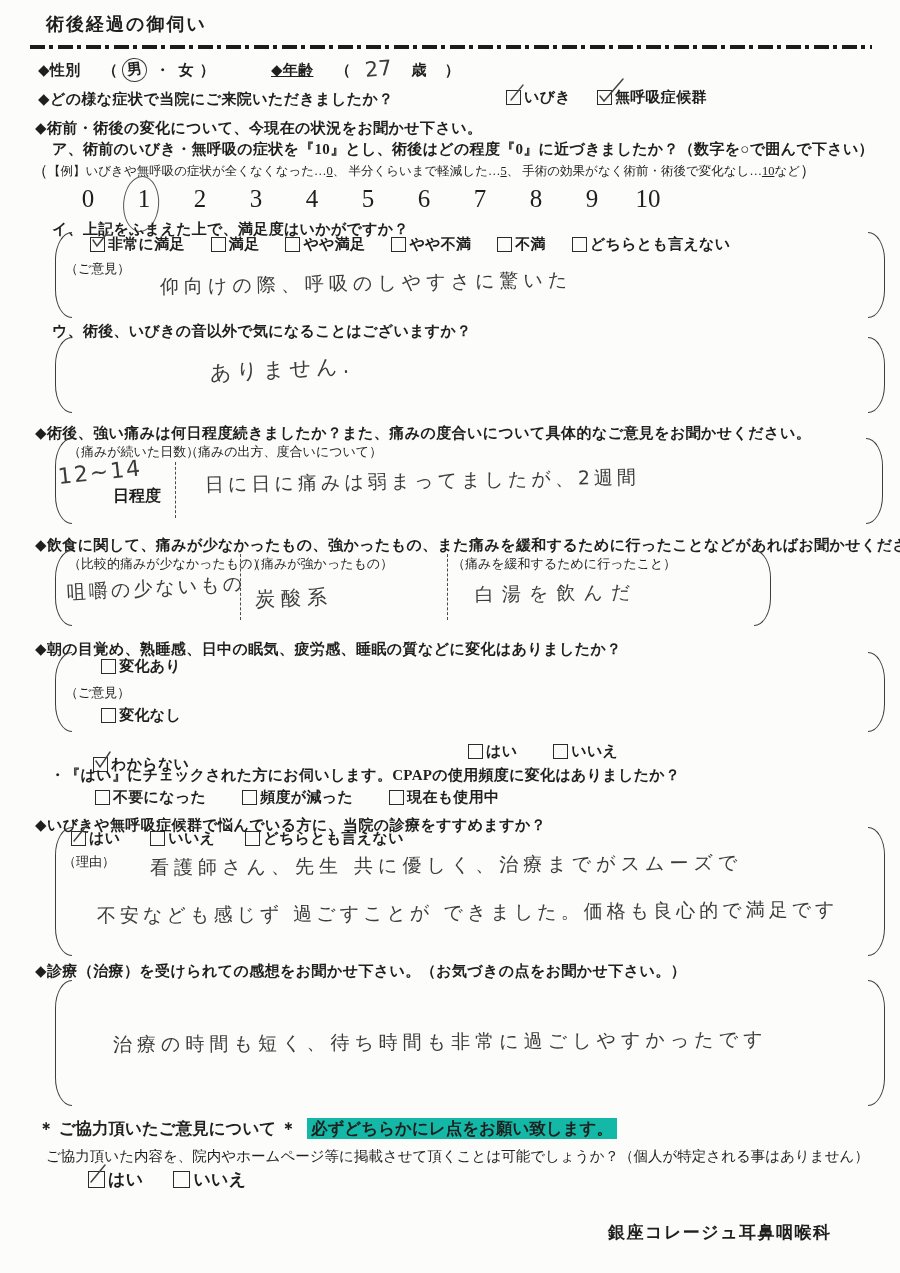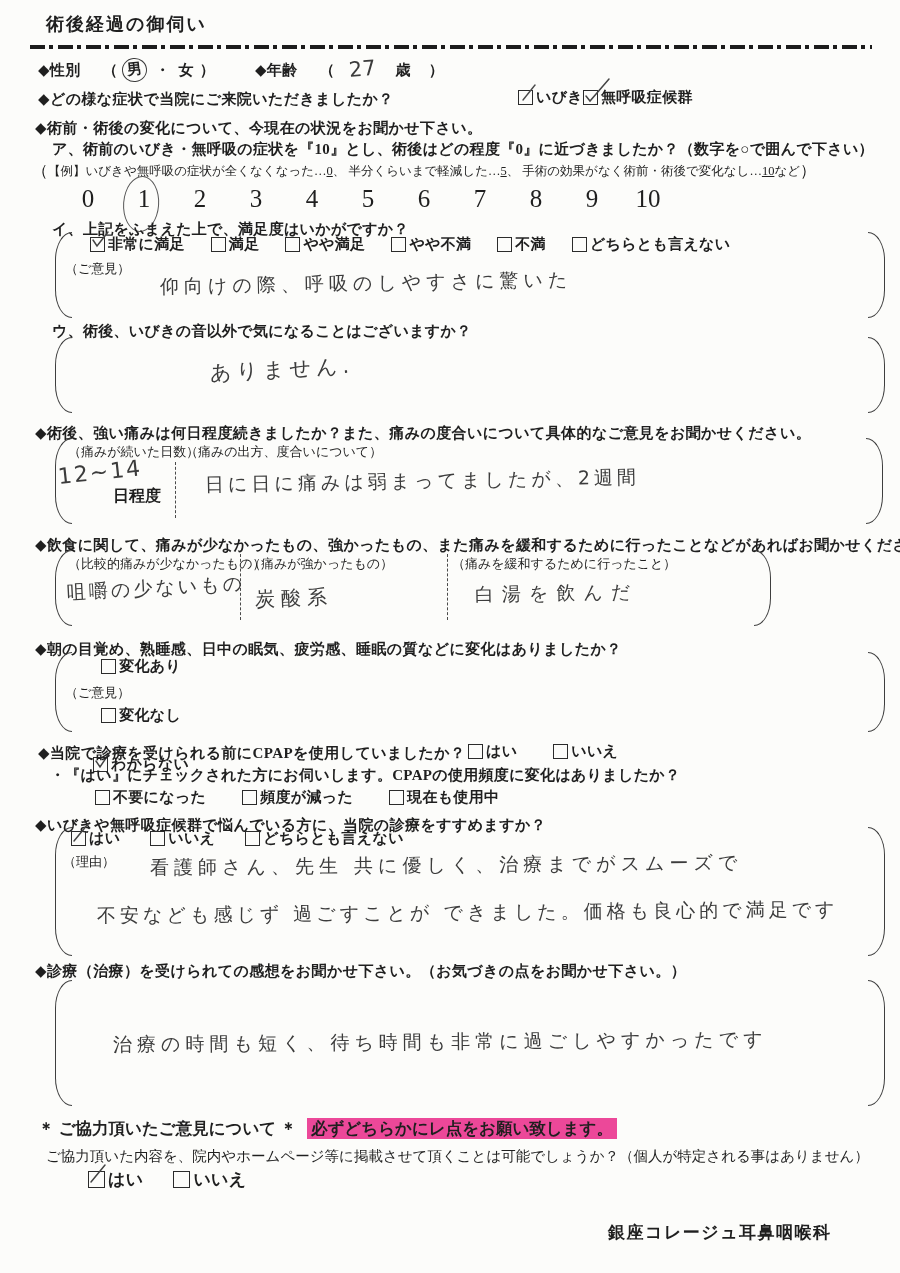--- a/index.html
+++ b/index.html
@@ -22,47 +22,47 @@
   .pl{left:0;border:1.7px solid #3e3e3e;border-right:none;border-radius:22px 0 0 22px / 36px 0 0 36px;}
   .pr{right:0;border:1.7px solid #3e3e3e;border-left:none;border-radius:0 22px 22px 0 / 0 36px 36px 0;}
   .vdash{position:absolute;border-left:1.6px dashed #4a4a4a;}
   .lbl{font-size:13px;font-weight:500;white-space:nowrap;}
   
   .hand{font-family:"DejaVu Sans",sans-serif;color:#3c3c3c;white-space:nowrap;transform-origin:left center;}
   .scale-num{display:inline-block;width:56px;text-align:center;font-size:25px;font-weight:500;position:relative;}
   .circle-one{position:absolute;left:50%;top:-9px;width:34px;height:54px;border:1.7px solid #555;border-radius:50%;transform:translateX(-58%) rotate(4deg);}
   .circle-male{display:inline-block;border:1.6px solid #3c3c3c;border-radius:50%;padding:1px 4px 2px;transform:rotate(-6deg);}
   .u{text-decoration:underline;}
-  .hl{background:#ec4899;padding:1px 4px;}
+  .hl{background:#14b8a6;padding:1px 4px;}
   .row{display:flex;align-items:center;}
 </style>
 </head>
 <body>
 
 <div class="page">
 
   <div class="abs title" style="left:46px;top:12px;">術後経過の御伺い</div>
   <div class="abs dashline" style="left:30px;top:45px;width:842px;"></div>
 
   <div class="abs row" style="left:38px;top:58px;height:24px;">
     <span class="sub">◆性別</span>
     <span class="sub" style="margin-left:22px;">（</span>
     <span class="sub circle-male" style="margin-left:4px;">男</span>
     <span class="sub" style="margin-left:8px;">・</span>
     <span class="sub" style="margin-left:8px;">女</span>
     <span class="sub" style="margin-left:6px;">）</span>
-    <span class="sub" style="margin-left:40px;">◆年齢</span>
+    <span class="sub" style="margin-left:56px;text-decoration:underline;">◆年齢</span>
     <span class="sub" style="margin-left:22px;">（</span>
     <span class="hand" style="font-size:21px;margin-left:14px;transform:rotate(-5deg);">27</span>
     <span class="sub" style="margin-left:20px;">歳</span>
     <span class="sub" style="margin-left:18px;">）</span>
   </div>
 
   <div class="abs h" style="left:38px;top:90px;">◆どの様な症状で当院にご来院いただきましたか？</div>
-  <div class="abs row" style="left:518px;top:88px;align-items:center;">
+  <div class="abs row" style="left:506px;top:88px;gap:26px;align-items:center;">
     <span class="cb">
       <span class="box">
         <svg class="mark" width="18" height="20" style="left:1px;top:-9px;">
             <path d="M3 18 L15 3" fill="none" stroke="#4a4a4a" stroke-width="1.4" stroke-linecap="round"></path>
           </svg>
       </span>
       <span class="cb-label">いびき</span>
     </span>
     <span class="cb">
       <span class="box">
@@ -181,21 +181,20 @@
           <svg class="mark" width="22" height="22" style="left:-2px;top:-8px;">
               <path d="M4 11 L8 17 L18 2" fill="none" stroke="#444" stroke-width="1.5" stroke-linecap="round"></path>
             </svg>
         </span>
         <span class="cb-label">わからない</span>
       </span>
     </div>
     <div class="abs lbl" style="left:10px;top:32px;">（ご意見）</div>
   </div>
 
-  <div class="abs h" style="left:38px;top:744px;">◆当院で診療を受けられる前にCPAPを使用していましたか？</div>
   <div class="abs row" style="left:468px;top:742px;gap:36px;">
     <span class="cb">
         <span class="box"></span>
         <span class="cb-label">はい</span>
       </span>
     <span class="cb">
         <span class="box"></span>
         <span class="cb-label">いいえ</span>
       </span>
   </div>

